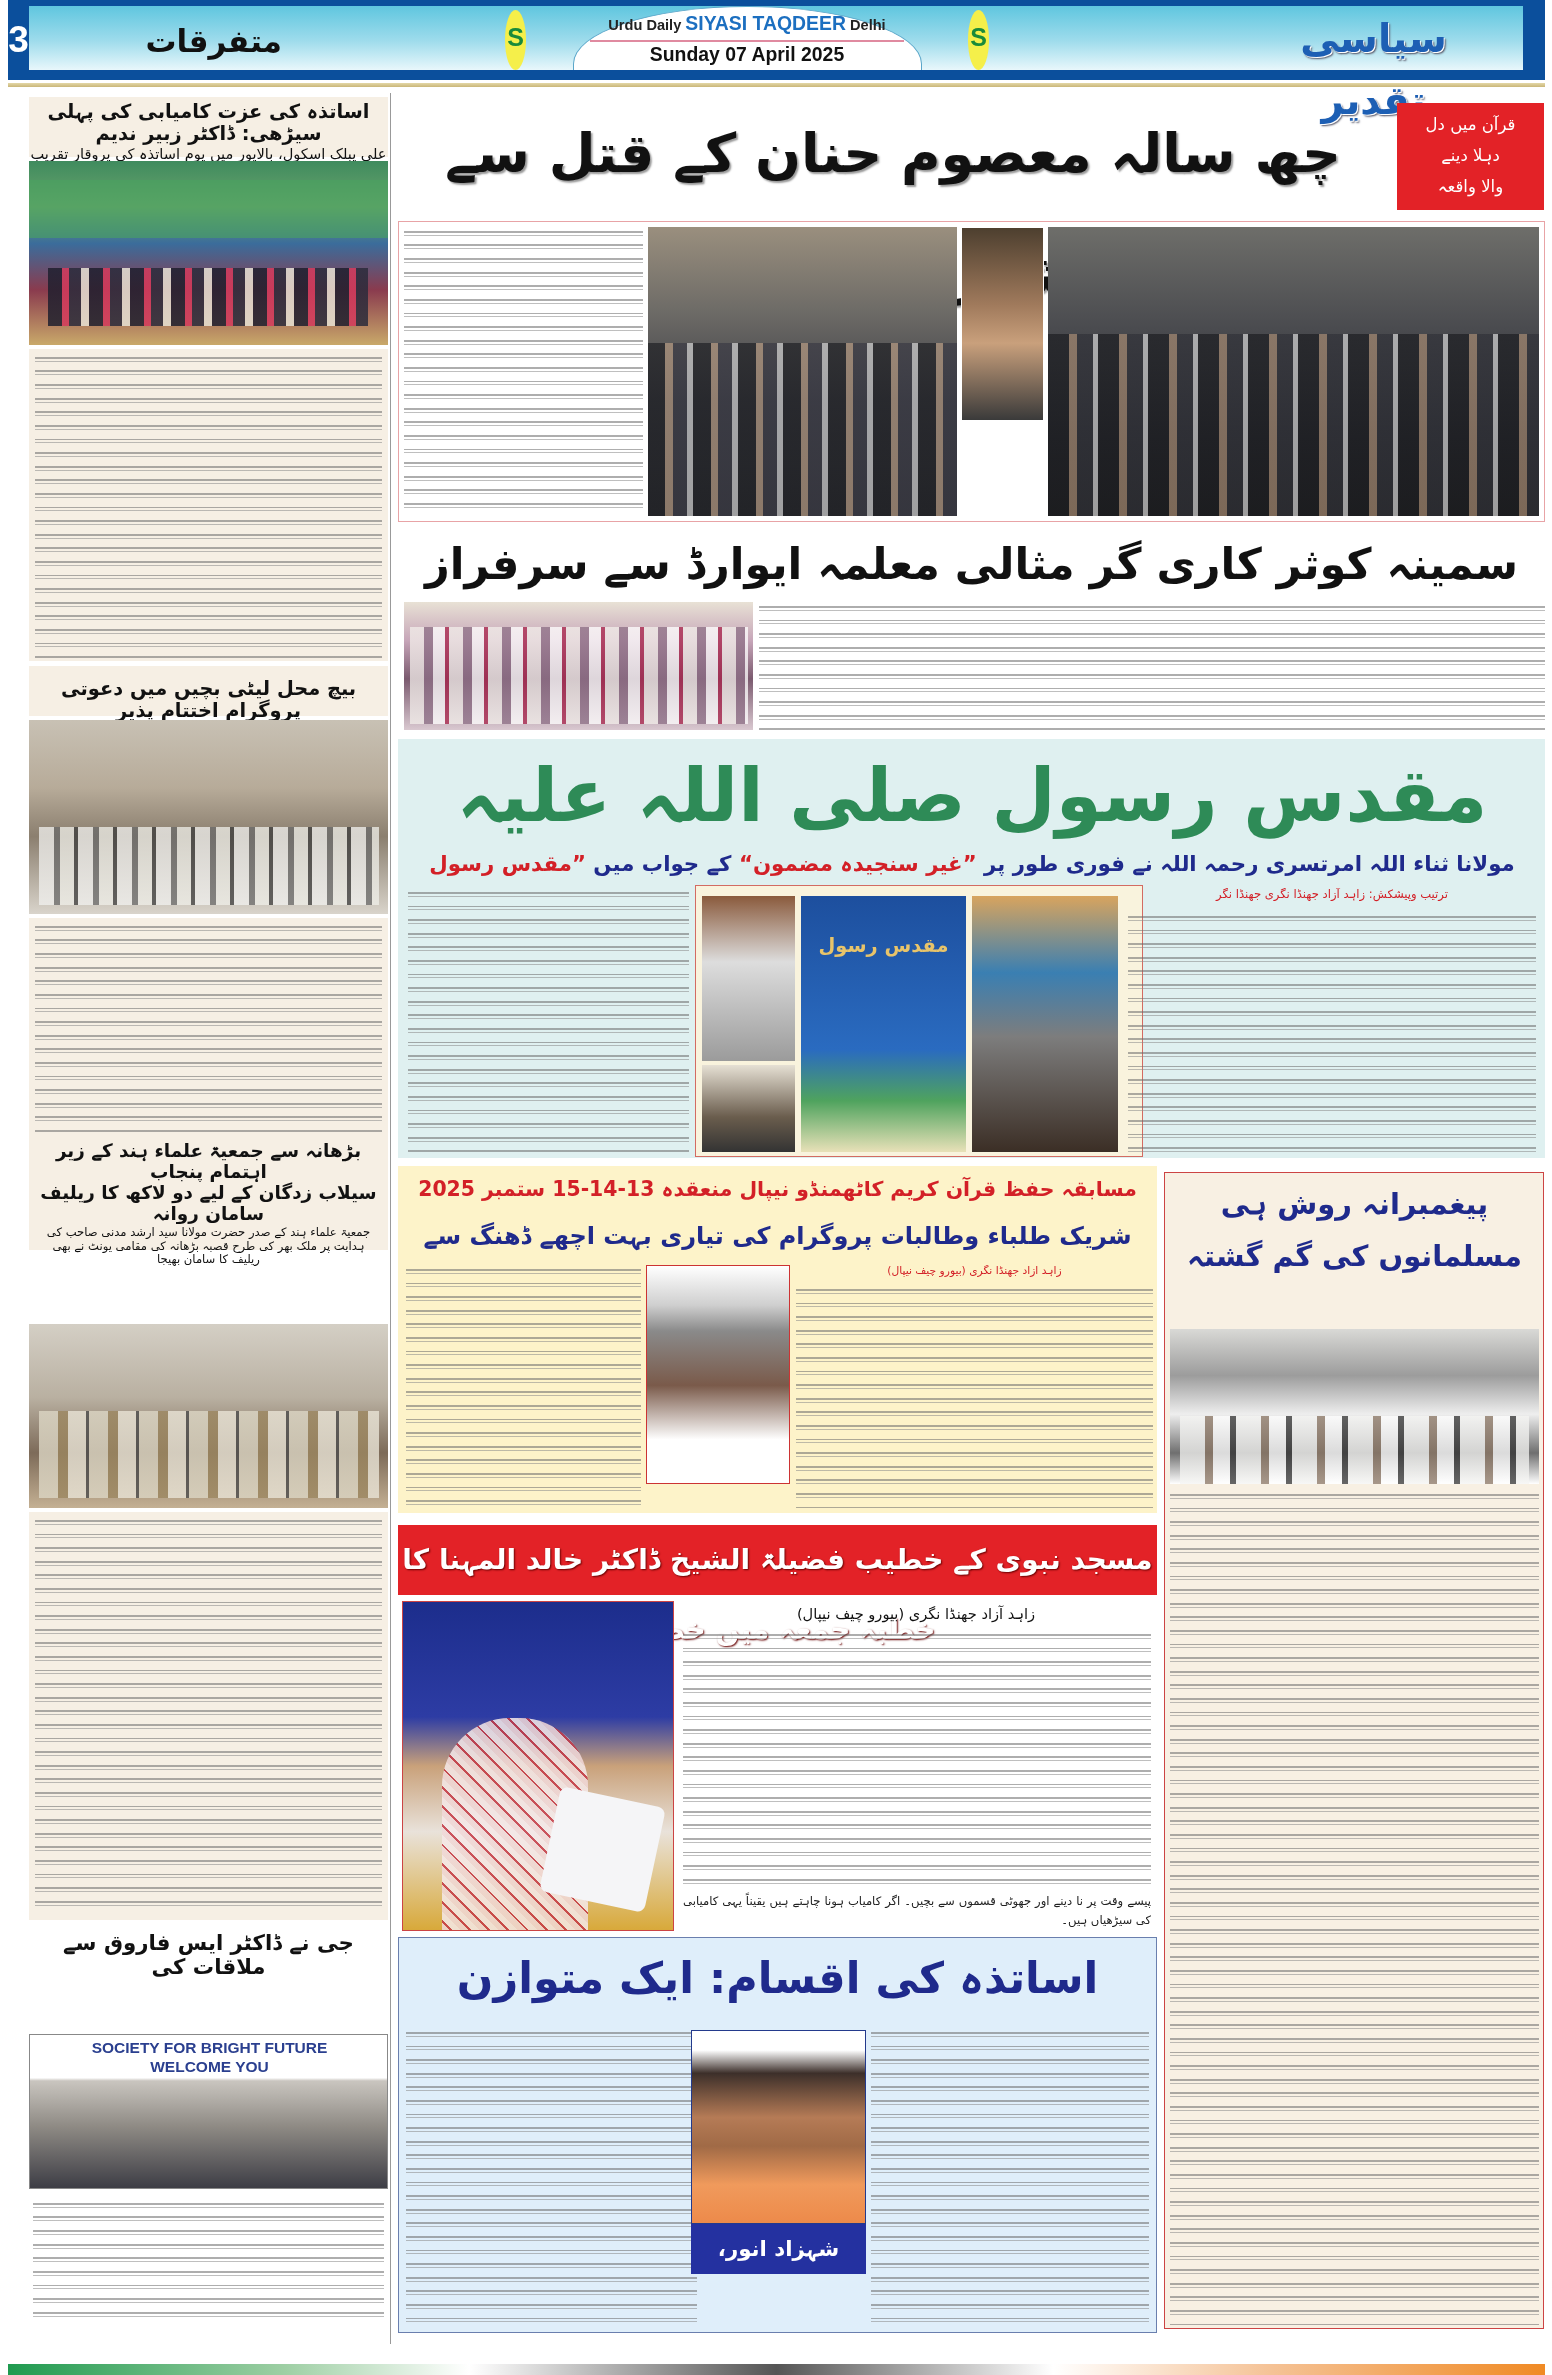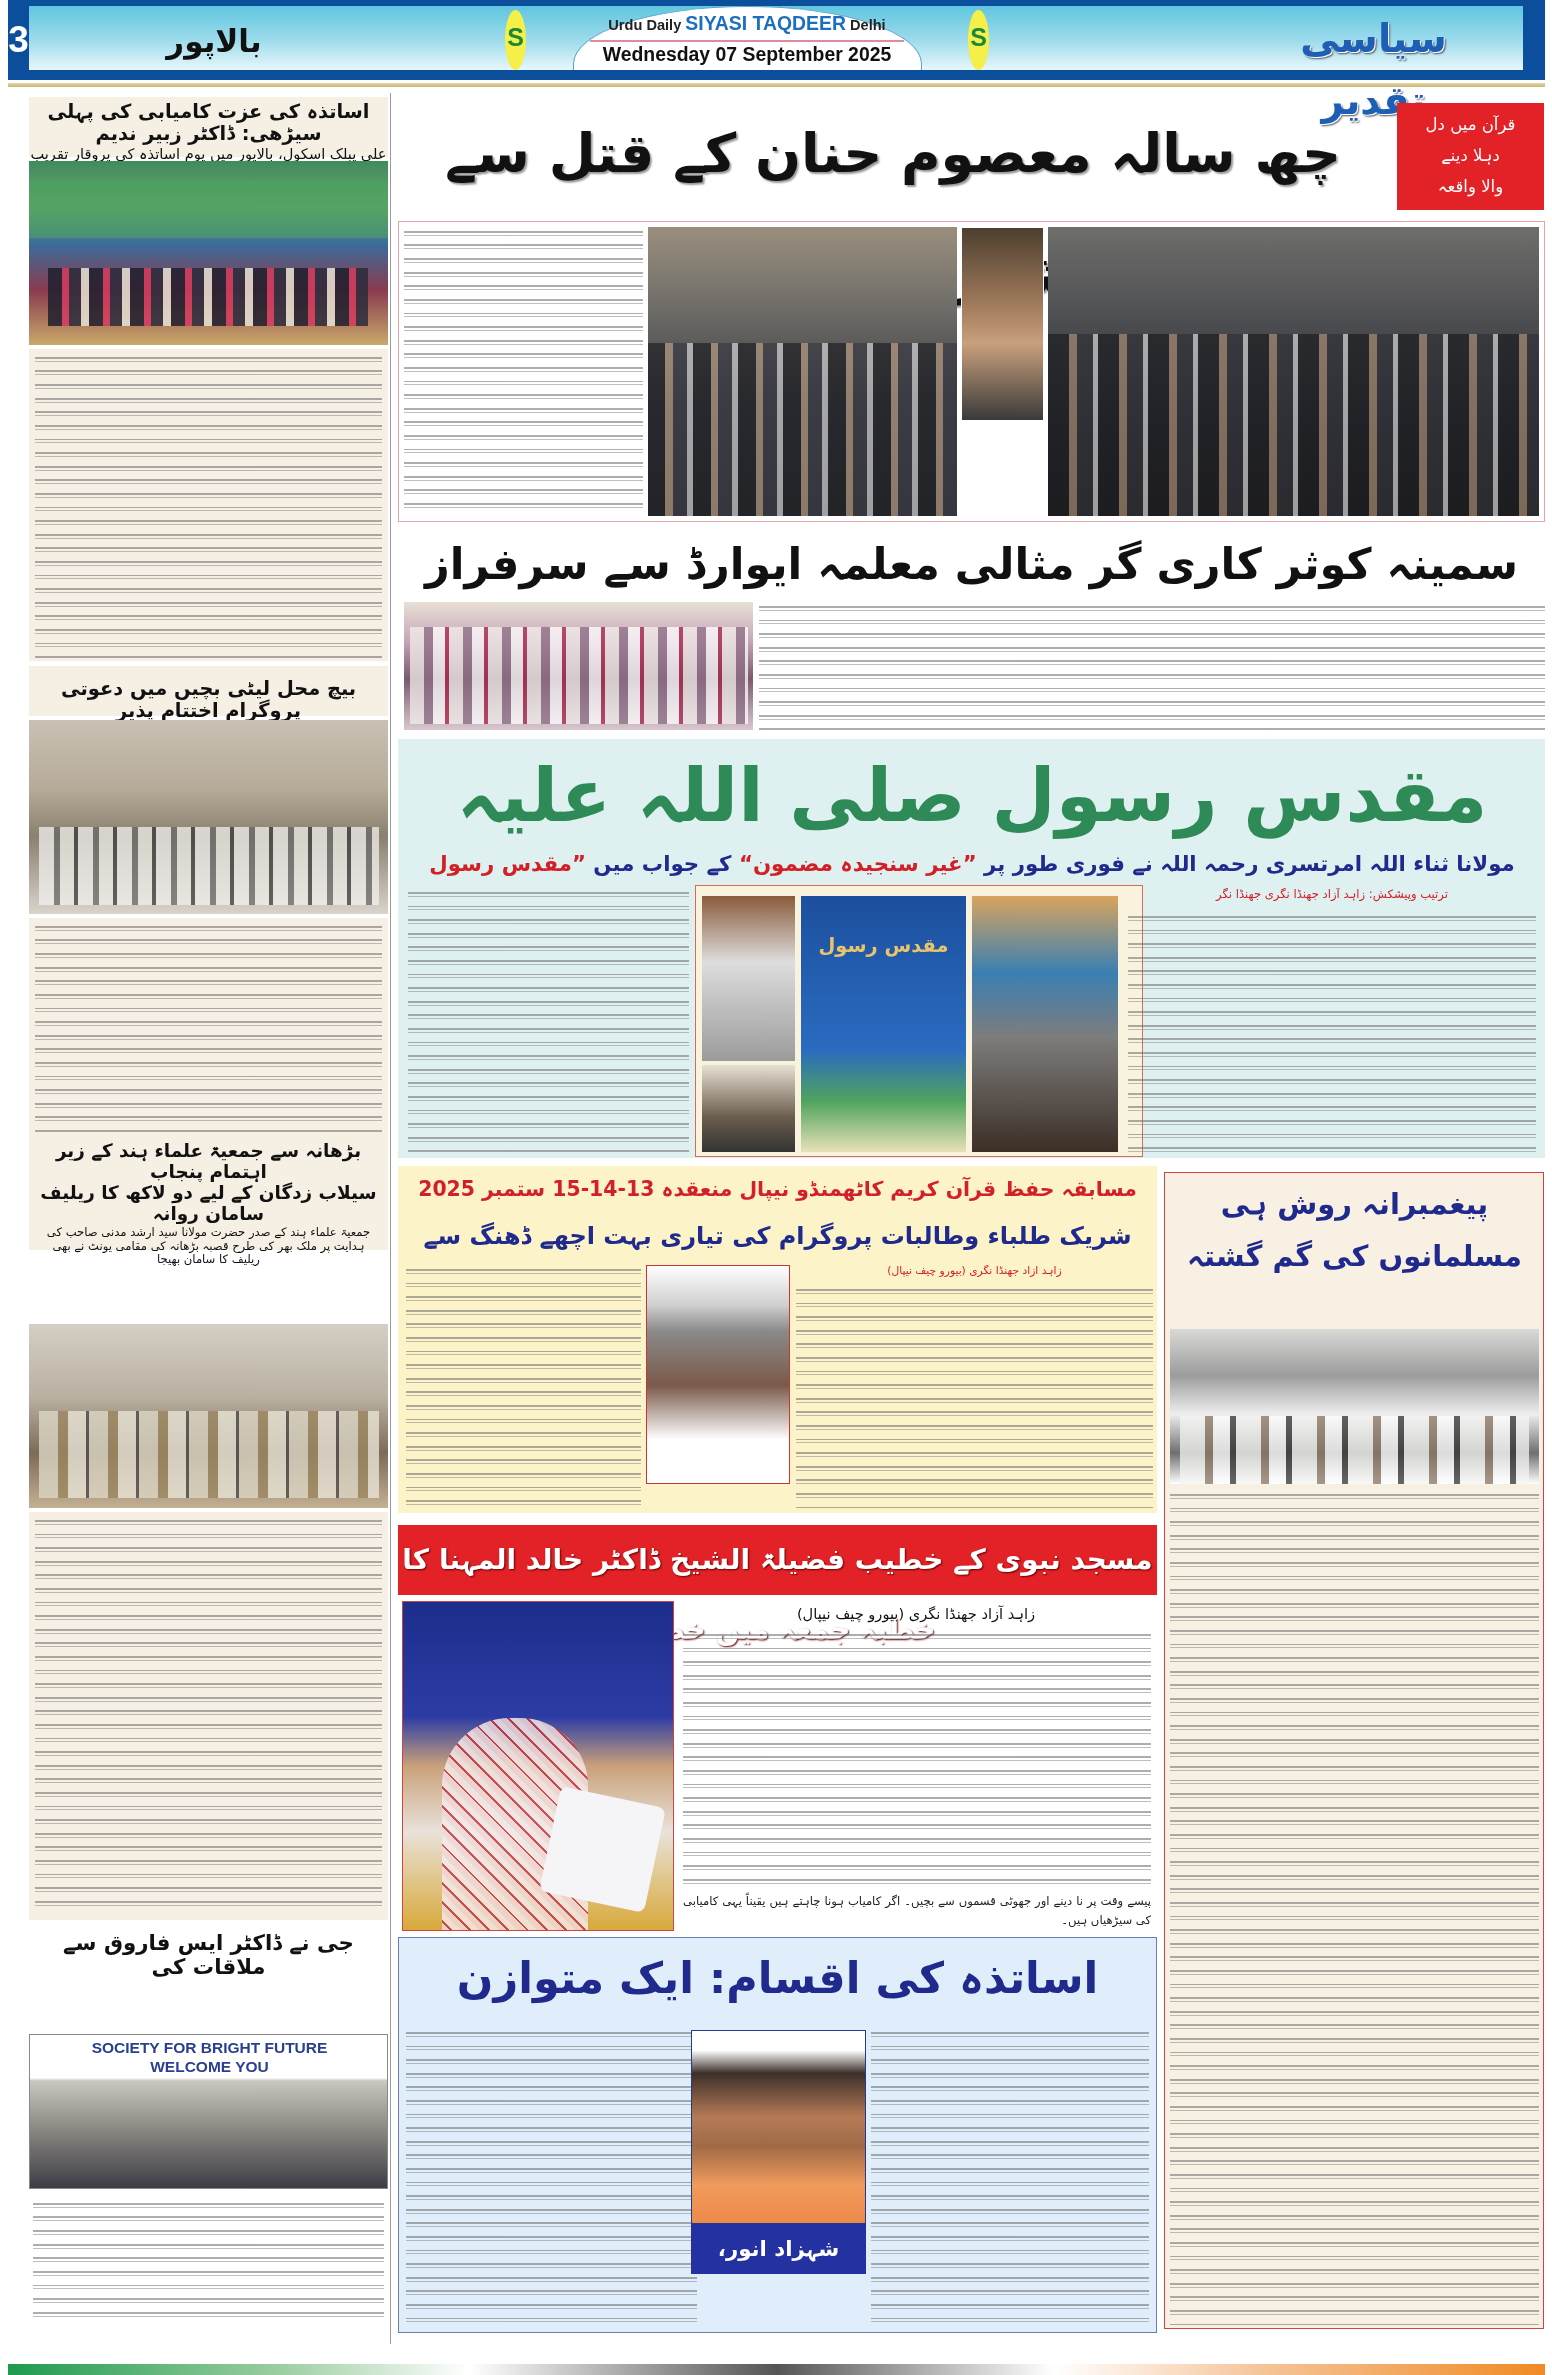--- a/index.html
+++ b/index.html
@@ -34,32 +34,32 @@
 
 .hl{direction:rtl;text-align:center;font-family:"DejaVu Sans",sans-serif;font-weight:bold;line-height:1.15;overflow:hidden}
 </style>
 </head>
 <body>
 
 <div id="masthead" class="abs">
   <div class="inner"></div>
 </div>
 <div id="pageno" class="abs">3</div>
-<div id="section-title" class="abs">بالاپور</div>
+<div id="section-title" class="abs">متفرقات</div>
 <div id="logo-left" class="abs logo">
     <span>S</span>
   </div>
 <div id="brand-arc" class="abs"></div>
 <div id="brand-line1" class="abs">
   <span>Urdu Daily</span>
   <span class="big">SIYASI TAQDEER</span>
   <span>Delhi</span>
 </div>
 <div id="brand-sep" class="abs"></div>
-<div id="brand-date" class="abs">Wednesday 07 September 2025</div>
+<div id="brand-date" class="abs">Sunday 07 April 2025</div>
 <div id="logo-right" class="abs logo">
     <span>S</span>
   </div>
 <div id="brand-urdu" class="abs">سیاسی تقدیر</div>
 <div id="gold-rule" class="abs"></div>
 
 <div class="abs col-rule" style="left:390px;top:93px;height:2251px"></div>
 
 <div class="abs beige" style="left:29px;top:97px;width:359px;height:60px">
   <div class="hl" style="font-size:19.4px;color:#111;margin-top:3.9px">اساتذہ کی عزت کامیابی کی پہلی سیڑھی: ڈاکٹر زبیر ندیم</div>

